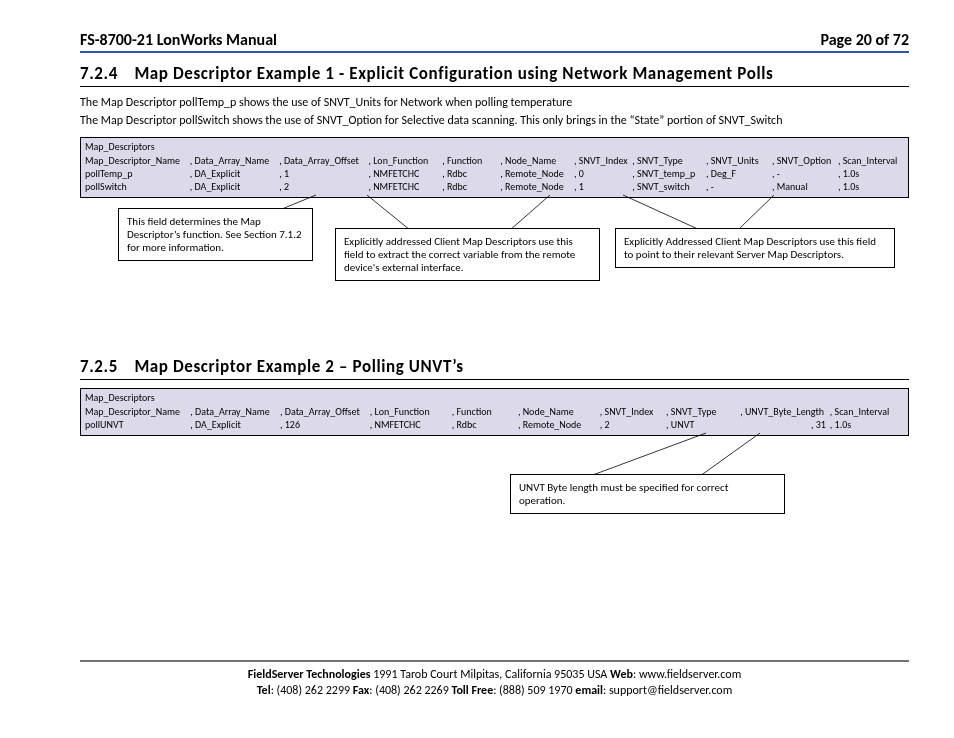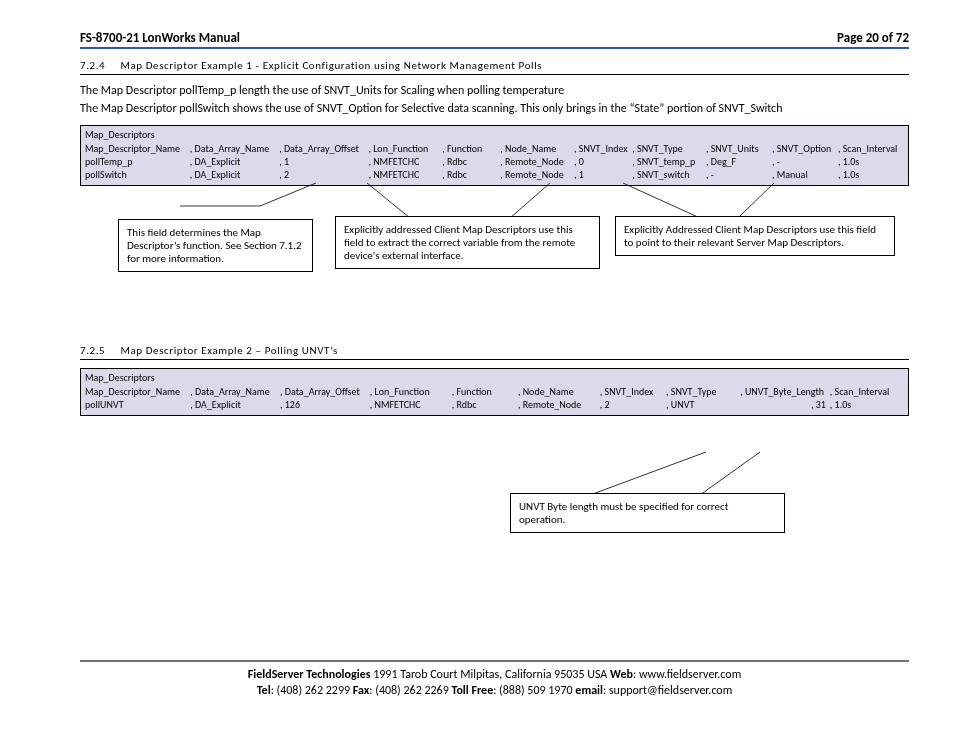--- a/index.html
+++ b/index.html
@@ -13,28 +13,28 @@
   .page {
     padding: 30px 45px 20px 80px;
     box-sizing: border-box;
     min-height: 660px;
     position: relative;
   }
   .hdr-row {
     display: flex;
     justify-content: space-between;
     font-weight: bold;
-    font-size: 13px;
+    font-size: 16px;
     padding-bottom: 2px;
   }
   .hdr-rule { border-bottom: 2px solid #2a57a5; margin-bottom: 10px; }
 
   .section-title {
-    font-size: 11px;
-    font-weight: normal;
+    font-size: 17px;
+    font-weight: bold;
     letter-spacing: 0.6px;
     border-bottom: 1px solid #000;
     padding-bottom: 2px;
     margin: 8px 0 8px 0;
   }
   .section-title .num { display:inline-block; margin-right: 12px; }
   .para { font-size: 12px; margin: 4px 0; }
 
   .tbl-wrap {
     border: 1px solid #000;
@@ -59,21 +59,20 @@
     background: #fff;
     font-size: 11px;
     padding: 6px 8px;
     box-sizing: border-box;
   }
   svg.arrows { position:absolute; left:0; top:0; overflow:visible; }
 
   .callouts2 {
     position: relative;
     height: 90px;
-    margin-top: 39px;
   }
 
   .footer {
     border-top: 2px solid #737373;
     margin: 0 45px 0 80px;
     padding-top: 4px;
     text-align: center;
     font-size: 12px;
     line-height: 1.35;
   }
@@ -86,21 +85,21 @@
   <div class="hdr-row">
     <span>FS-8700-21 LonWorks Manual</span>
     <span>Page 20 of 72</span>
   </div>
   <div class="hdr-rule"></div>
 
   <div class="section-title">
     <span class="num">7.2.4</span>
     <span>Map Descriptor Example 1 - Explicit Configuration using Network Management Polls</span>
   </div>
-  <div class="para">The Map Descriptor pollTemp_p length the use of SNVT_Units for Scaling when polling temperature</div>
+  <div class="para">The Map Descriptor pollTemp_p shows the use of SNVT_Units for Network when polling temperature</div>
   <div class="para">The Map Descriptor pollSwitch shows the use of SNVT_Option for Selective data scanning. This only brings in the “State” portion of SNVT_Switch</div>
 
   <div class="tbl-wrap" style="margin-top:10px;">
     <div class="tbl-title">Map_Descriptors</div>
     <div class="tbl" id="tbl1">
         <div class="tr">
           <div class="td" style="width: 13%;">Map_Descriptor_Name</div>
           <div class="td" style="width: 11%;">, Data_Array_Name</div>
           <div class="td" style="width: 11%;">, Data_Array_Offset</div>
           <div class="td" style="width: 9%;">, Lon_Function</div>
@@ -142,21 +141,21 @@
   </div>
 
   <div class="callouts">
     <svg class="arrows" width="830" height="140">
       <polyline points="236,-3 180,20 100,20" fill="none" stroke="#000" stroke-width="0.8"></polyline>
       <polyline points="287,-3 330,32 400,32" fill="none" stroke="#000" stroke-width="0.8"></polyline>
       <polyline points="470,-3 430,32" fill="none" stroke="#000" stroke-width="0.8"></polyline>
       <polyline points="543,-3 620,32" fill="none" stroke="#000" stroke-width="0.8"></polyline>
       <polyline points="694,-3 660,30" fill="none" stroke="#000" stroke-width="0.8"></polyline>
     </svg>
-    <div class="callout" style="left:38px; top:33px; width:195px;">This field determines the Map Descriptor’s function. See Section 7.1.2 for more information.</div>
+    <div class="callout" style="left:38px; top:10px; width:195px;">This field determines the Map Descriptor’s function. See Section 7.1.2 for more information.</div>
     <div class="callout" style="left:255px; top:30px; width:265px;">Explicitly addressed Client Map Descriptors use this field to extract the correct variable from the remote device's external interface.</div>
     <div class="callout" style="left:535px; top:30px; width:280px;">Explicitly Addressed Client Map Descriptors use this field to point to their relevant Server Map Descriptors.</div>
   </div>
 
   <div class="section-title">
     <span class="num">7.2.5</span>
     <span>Map Descriptor Example 2 – Polling UNVT’s</span>
   </div>
 
   <div class="tbl-wrap">

